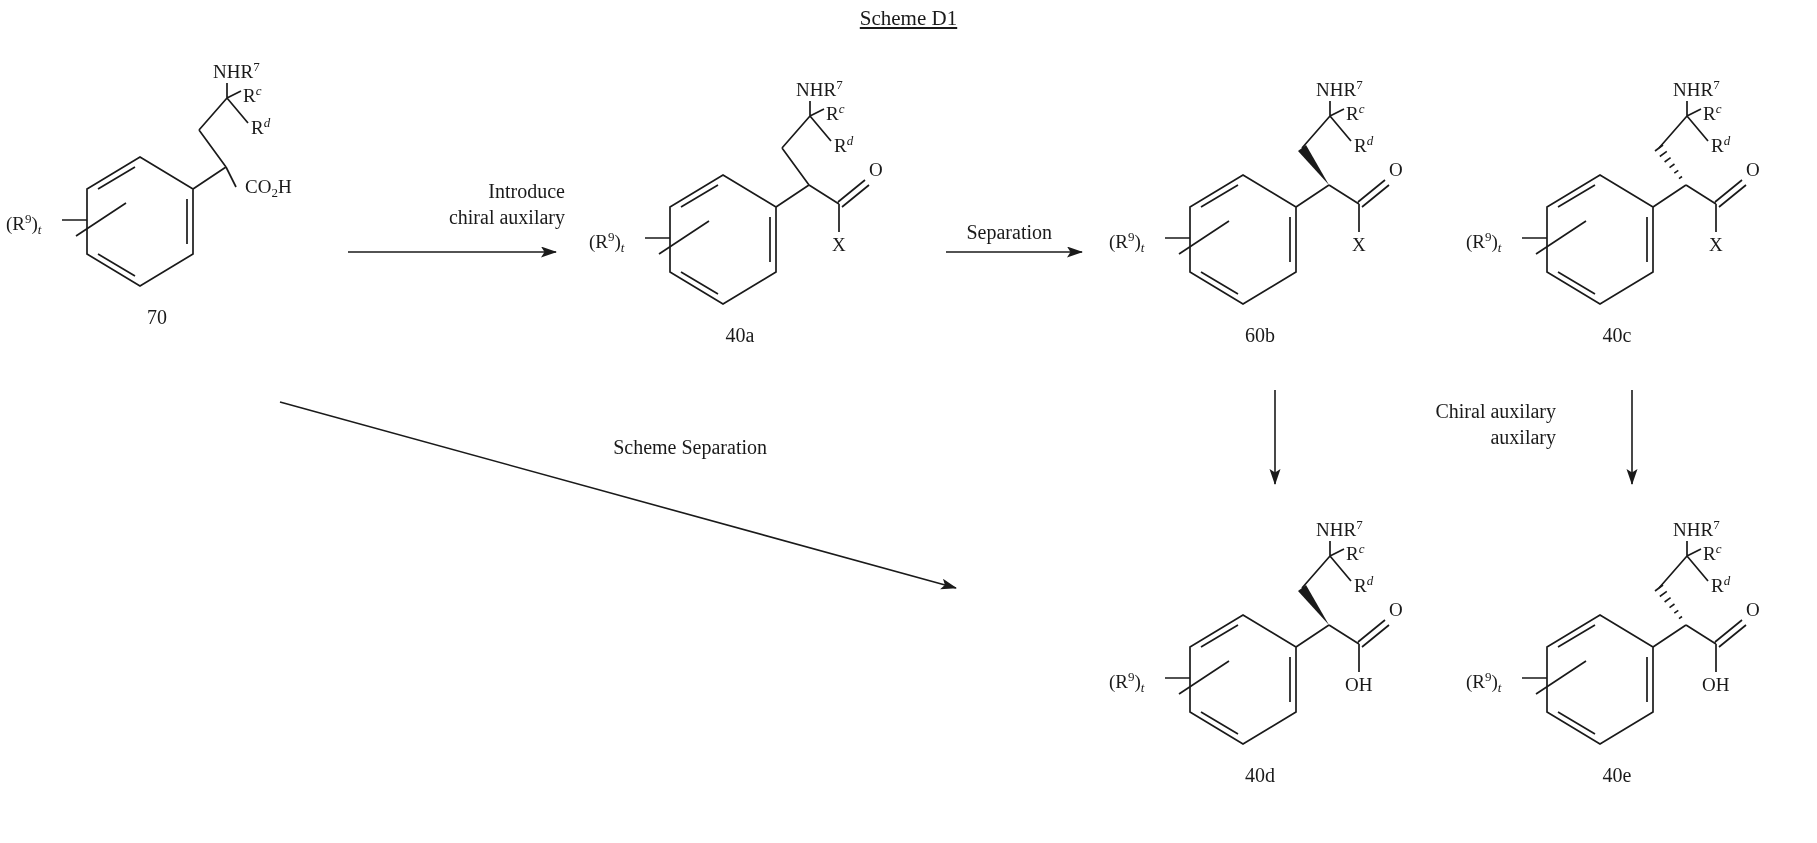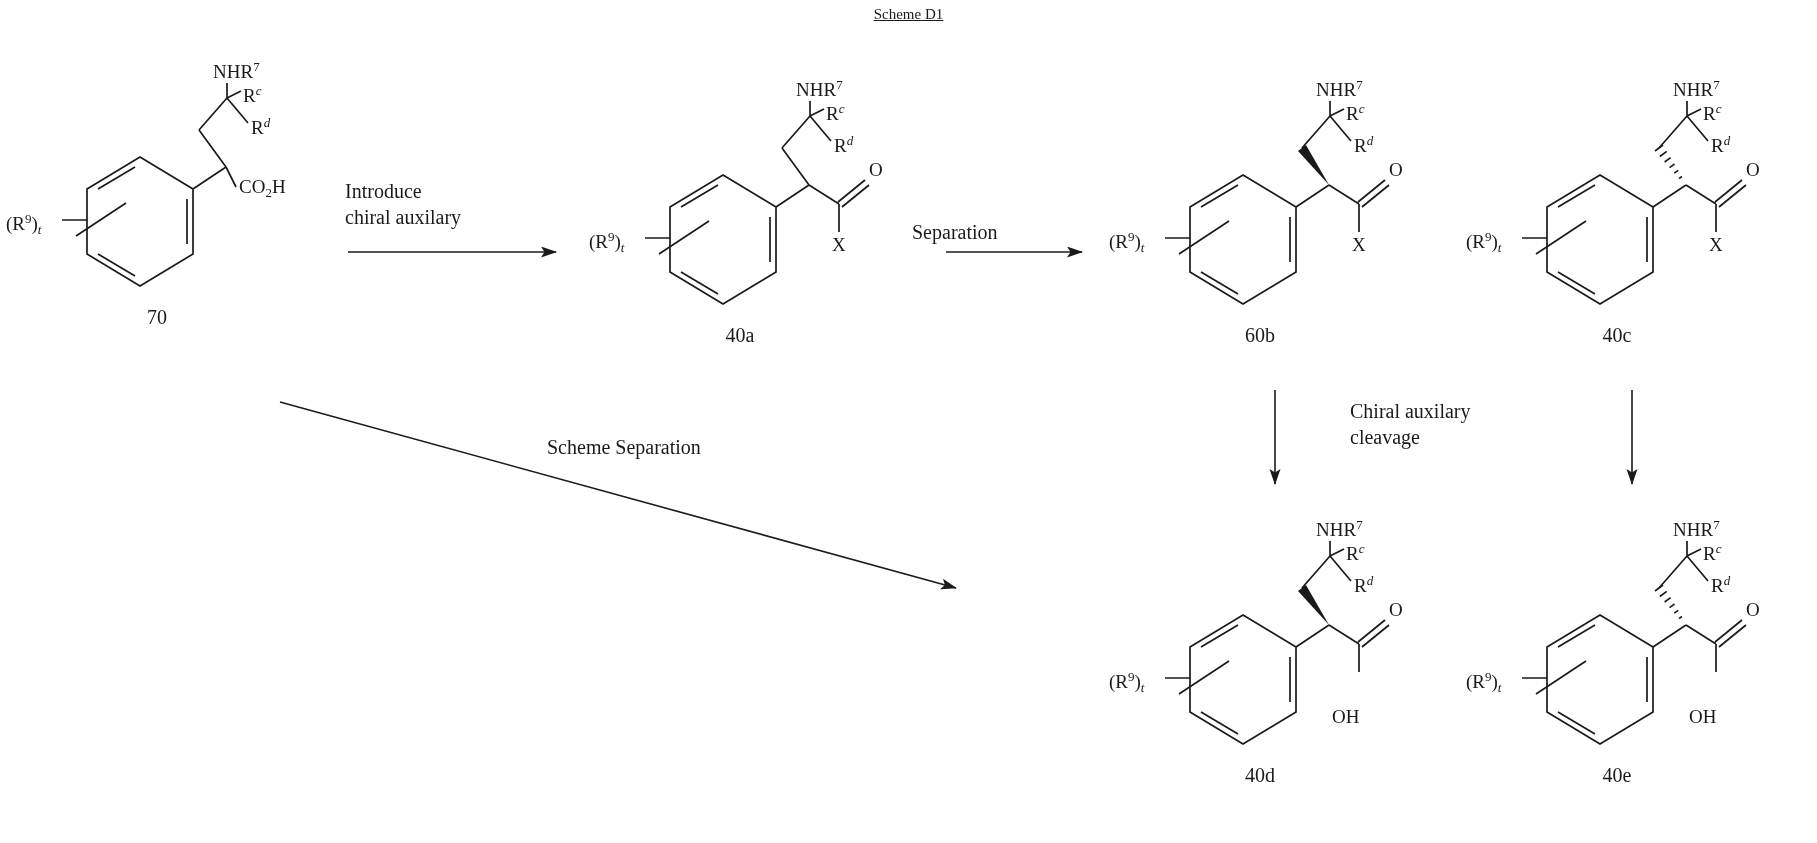--- a/index.html
+++ b/index.html
@@ -6,52 +6,52 @@
   html,body { width:1817px; height:843px; }
   body {
     position:relative;
     background:#ffffff;
     color:#1a1a1a;
     font-family:"Liberation Serif", serif;
     overflow:hidden;
   }
   .scheme-title {
     position:absolute; top:6px; left:0; width:1817px;
-    text-align:center; font-size:15px;
+    text-align:center; font-size:21px;
   }
   .scheme-title span { text-decoration:underline; }
 
   .structure { position:absolute; width:310px; height:300px; }
   .structure svg.bonds { position:absolute; left:0; top:0; }
 
   .lbl {
     position:absolute; font-size:19px; line-height:22px; white-space:nowrap;
   }
   .sup { font-size:13px; vertical-align:7px; }
   .sub { font-size:13px; vertical-align:-4px; }
   .it  { font-style:italic; }
 
   .lbl-r9   { left:4px;   top:158px; }
   .lbl-nhr  { left:211px; top:6px; }
   .lbl-rc   { left:241px; top:30px; }
   .lbl-rd   { left:249px; top:62px; }
-  .lbl-co2h { left:237px; top:126px; }
+  .lbl-co2h { left:243px; top:126px; }
   .lbl-o    { left:284px; top:91px; }
   .lbl-x    { left:247px; top:166px; }
-  .lbl-oh   { left:227px; top:166px;margin-top:32px; }
+  .lbl-oh   { left:240px; top:166px; }
 
   .struct-id {
     position:absolute; top:256px; left:75px; width:160px;
     text-align:center; font-size:20px;
   }
 
   .arrows { position:absolute; left:0; top:0; }
 
   .step-text {
-    position:absolute; font-size:20px; line-height:26px; text-align:left;
+    position:absolute; font-size:20px; line-height:26px; text-align:right;
   }
 </style>
 </head>
 <body>
 
 <div class="scheme-title">
   <span>Scheme D1</span>
 </div>
 
 <div class="structure" style="left:2px; top:50px;">
@@ -188,16 +188,16 @@
 
 <div class="step-text" style="left:345px; top:178px; width:220px;">
   <div>Introduce</div>
   <div>chiral auxilary</div>
 </div>
 
 <div class="step-text" style="left:912px; top:219px; width:140px;">Separation</div>
 
 <div class="step-text" style="left:1350px; top:398px; width:206px;">
   <div>Chiral auxilary</div>
-  <div>cleavage</div>
+  <div>auxilary</div>
 </div>
 
 <div class="step-text" style="left:547px; top:434px; width:220px;">Scheme Separation</div>
 
 </body></html>

